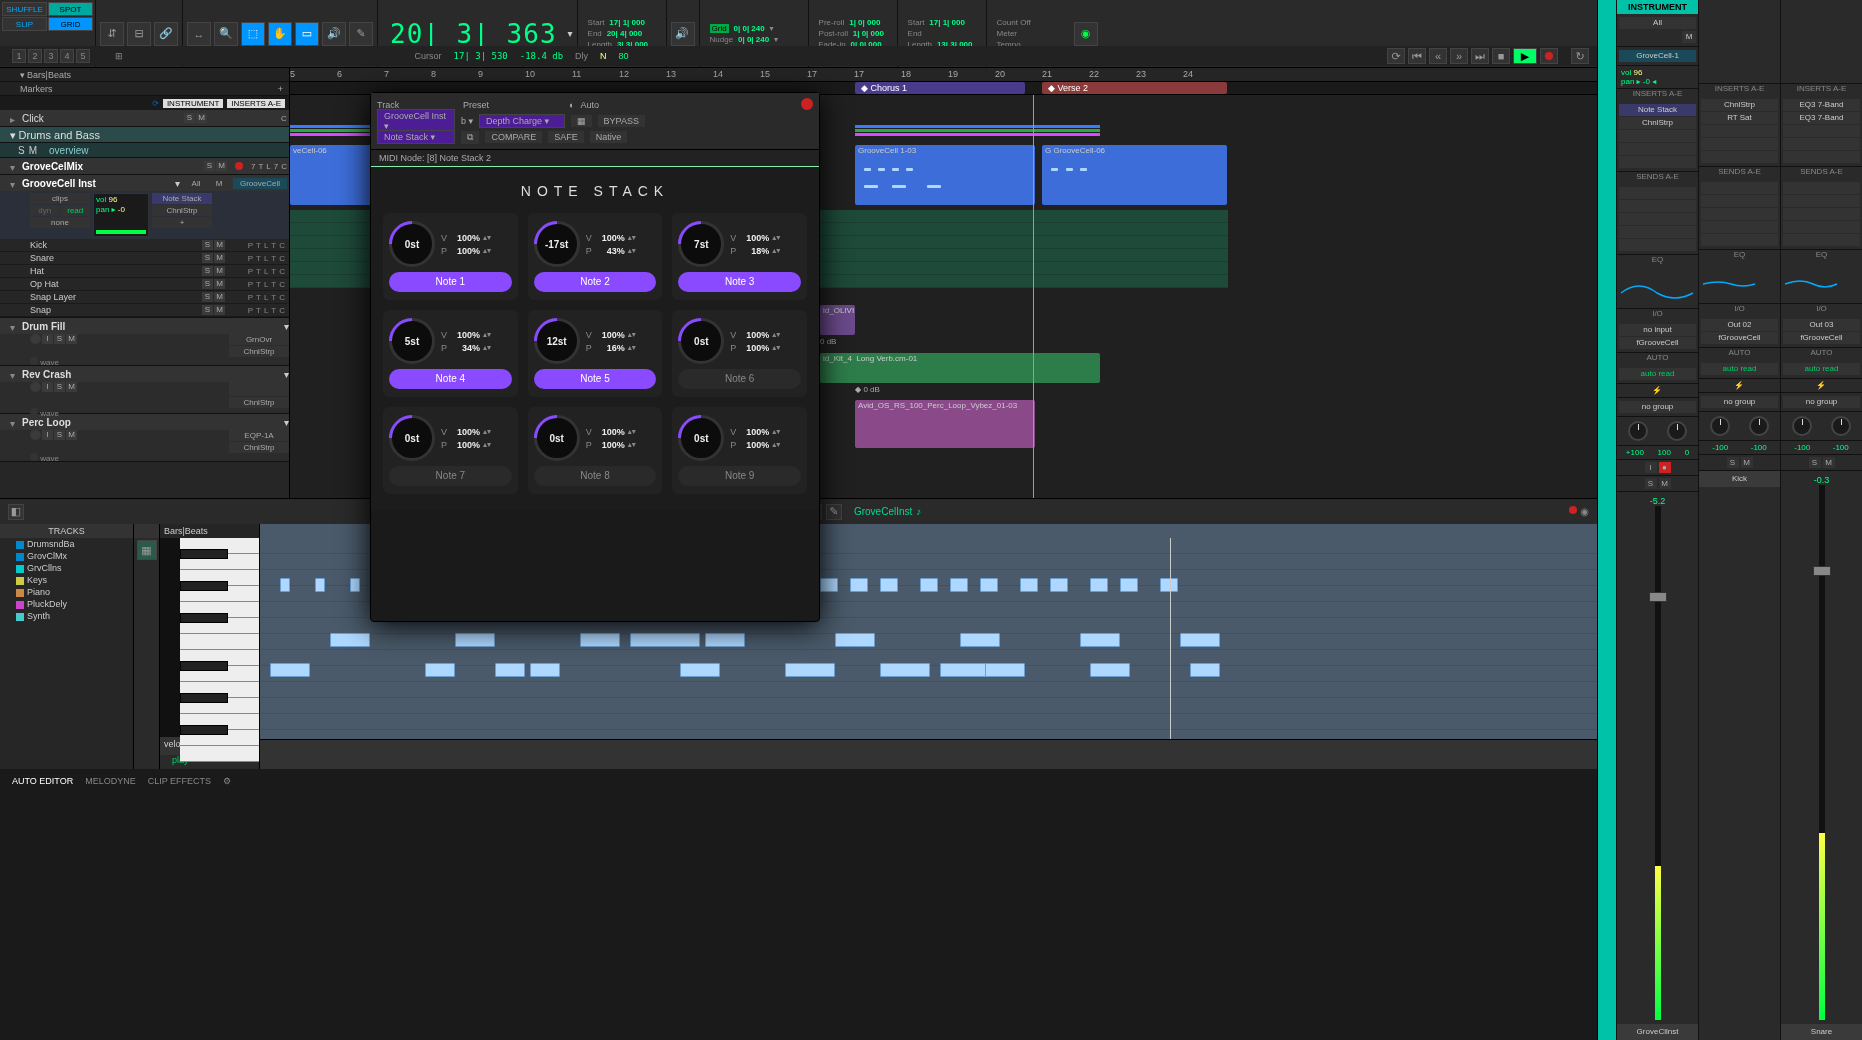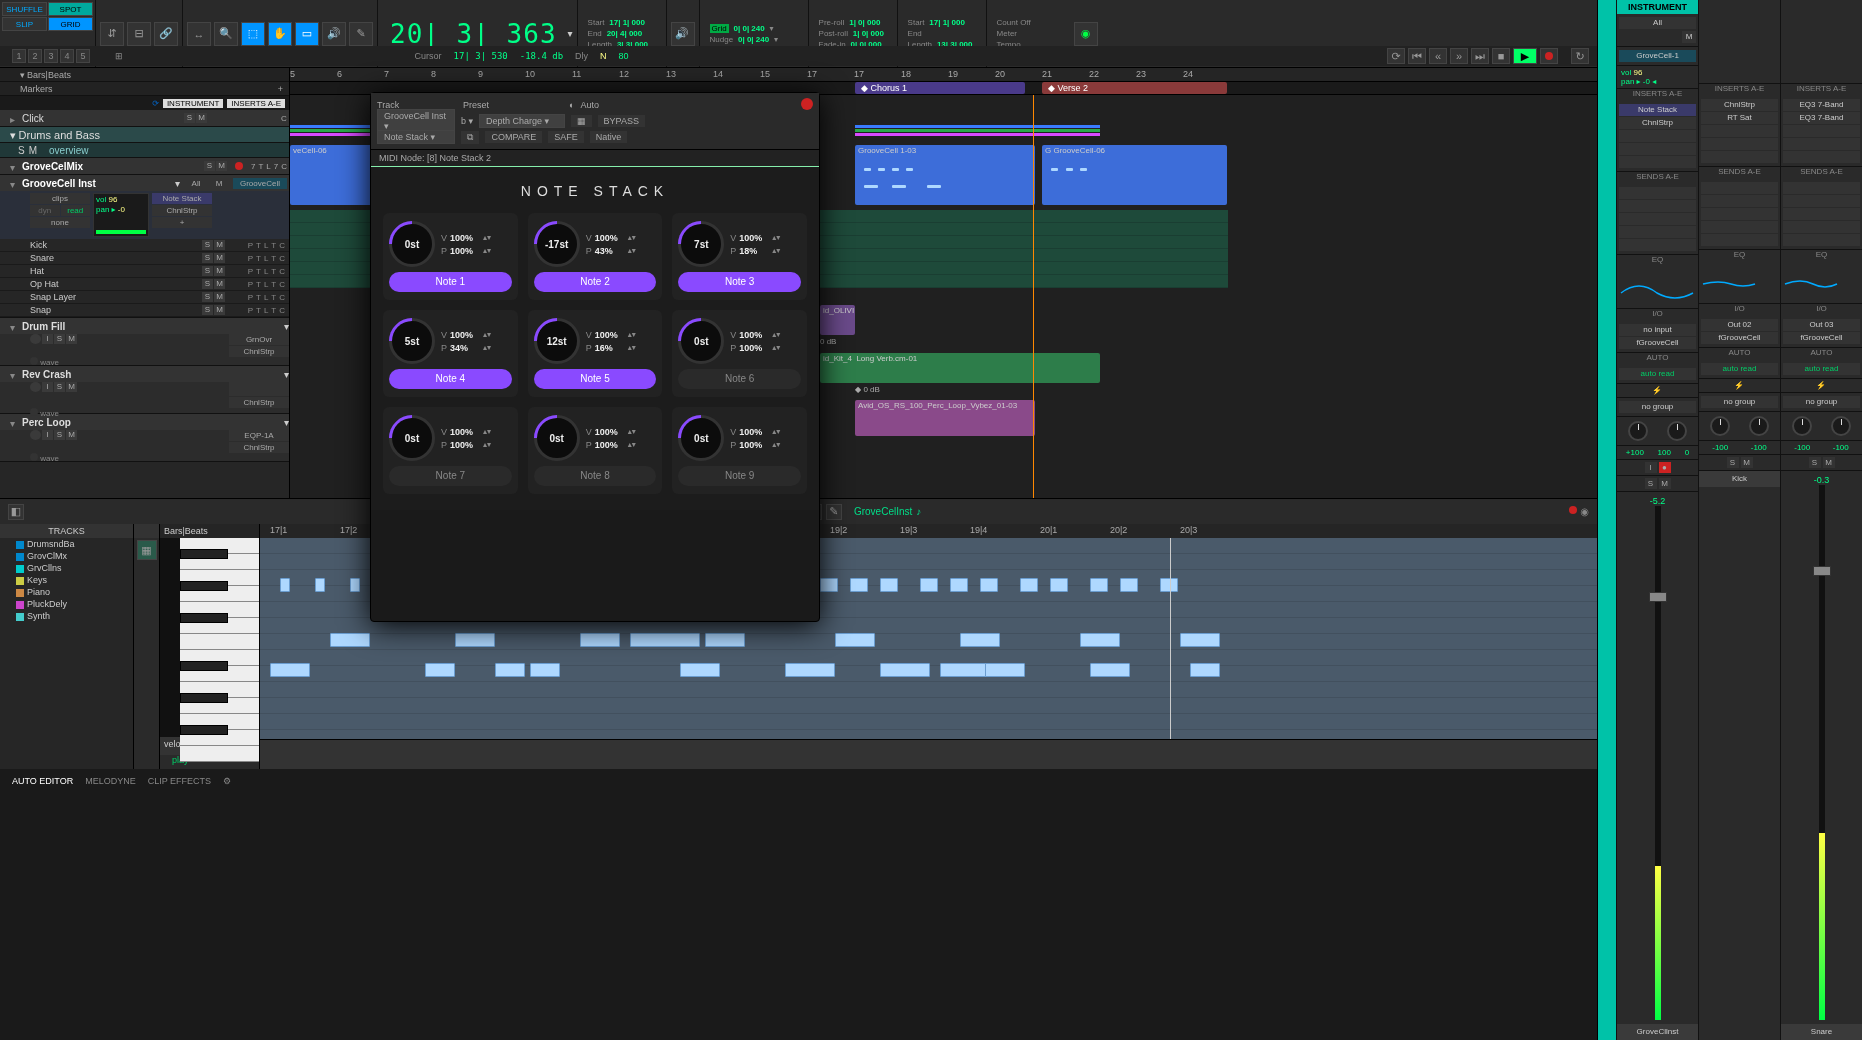--- a/index.html
+++ b/index.html
@@ -93,34 +93,34 @@
 .mix-meter .lvl{ position:absolute; bottom:0; left:0; right:0; background:linear-gradient(#ff4,#0f4);}
 .mix-fader { position:absolute; width:12px; height:180px; top:40px;}
 .mix-fader .cap { position:absolute; width:18px; height:10px; left:-3px; background:#888; border:1px solid #333;}
 .mix-name { height:16px; text-align:center; line-height:16px; background:#3a3a3a;}
 .mix-inst-hdr { height:14px; background:#00c2a8; color:#000; text-align:center; font-size:9px; line-height:14px; font-weight:bold;}
 
 
 .plugin { position:absolute; left:370px; top:92px; width:450px; height:530px; background:#1a1a1a; border:1px solid #000; box-shadow:0 4px 30px #000; z-index:100; border-radius:4px;}
 .plugin-hdr { background:#2a2a2a; padding:4px 6px; border-bottom:1px solid #000;}
 .plugin-hdr-row { display:flex; gap:6px; align-items:center; font-size:9px; color:#aaa; height:16px;}
-.ph-sel { background:#404040; padding:1px 6px; border:1px solid #444; cursor:pointer; font-size:9px;}
+.ph-sel { background:#4c1d95; padding:1px 6px; border:1px solid #444; cursor:pointer; font-size:9px;}
 .ph-btn { background:#333; padding:1px 6px; cursor:pointer; font-size:9px;}
 .midi-node-lbl { background:#222; padding:3px 8px; font-size:9px; color:#aaa; border-bottom:1px solid #86efac;}
 .ns-body { padding:16px 12px; background:#1c1c1c;}
 .ns-title { text-align:center; color:#ddd; font-size:14px; letter-spacing:6px; margin-bottom:14px;}
 .ns-grid { display:grid; grid-template-columns:repeat(3,1fr); gap:10px;}
 .ns-cell { background:#222; border-radius:6px; padding:8px 6px; display:flex; flex-direction:column; align-items:center; gap:5px;}
 .ns-top { display:flex; align-items:center; gap:6px; width:100%;}
 .ns-knob { width:46px; height:46px; border-radius:50%; background:#0c0c0c; border:3px solid #333; position:relative; flex-shrink:0;}
 .ns-knob .arc { position:absolute; inset:-3px; border-radius:50%; border:3px solid transparent; border-top-color:#8a4aff; transform:rotate(-45deg);}
 .ns-knob .val { position:absolute; inset:0; display:flex; align-items:center; justify-content:center; font-size:10px; color:#eee; font-weight:bold;}
 .ns-params { flex:1; display:flex; flex-direction:column; gap:3px;}
 .ns-param { display:flex; align-items:center; gap:3px; font-size:9px; color:#888;}
-.ns-param .pv { color:#eee; font-weight:bold; min-width:30px; text-align:left;}
+.ns-param .pv { color:#eee; font-weight:bold; min-width:30px; text-align:right;}
 .ns-param .sp { font-size:8px;}
 .ns-label { width:100%; height:20px; border-radius:10px; text-align:center; line-height:20px; font-size:10px; color:#fff; cursor:pointer;}
 .ns-label.on { background:#8a4aff;}
 .ns-label.off { background:#2a2a2a; color:#888;}
 
 .rec-dot { display:inline-block; width:8px; height:8px; border-radius:50%; background:#c22;}
 </style>
 </head>
 <body>
 
@@ -522,21 +522,21 @@
    <div class="clip midi" style="top:50px;left:0px;width:90px;height:60px"><span>veCell-06</span></div>
 
    <div style="position:absolute;top:115px;left:0;width:938px;height:78px;background:repeating-linear-gradient(#1e4a3a,#1e4a3a 12px,#1a3e32 12px,#1a3e32 13px)"></div>
 
    <div class="clip" style="top:210px;left:530px;width:35px;height:30px;background:#6a4a8a"><span>id_OLIVI</span></div>
    <div style="position:absolute;top:242px;left:530px;font-size:8px;color:#aaa"><span>0 dB</span></div>
 
    <div class="clip audio" style="top:258px;left:530px;width:280px;height:30px"><span>id_Kit_4</span> &nbsp;<span>Long Verb.cm-01</span></div>
    <div style="position:absolute;top:290px;left:565px;font-size:8px;color:#aaa">◆ <span>0 dB</span></div>
 
-   <div class="clip audio2" style="top:305px;left:565px;width:180px;height:36px"><span>Avid_OS_RS_100_Perc_Loop_Vybez_01-03</span></div>
+   <div class="clip audio2" style="top:305px;left:565px;width:180px;height:48px"><span>Avid_OS_RS_100_Perc_Loop_Vybez_01-03</span></div>
   </div>
  </div>
 </div>
 
 <div class="midi-sec" style="position:absolute;top:498px;left:0;right:265px;">
  <div class="midi-tb">
   <div class="tb-btn" style="width:16px;height:16px">◧</div>
   <div class="sm">
         <span>S</span>
         <span>M</span>
@@ -593,30 +593,20 @@
           <div class="key blk" style="top: 155px; height: 10px;"></div>
           <div class="key" style="top: 176px; height: 16px;"></div>
           <div class="key" style="top: 192px; height: 16px;"></div>
           <div class="key blk" style="top: 187px; height: 10px;"></div>
           <div class="key" style="top: 208px; height: 16px;"></div>
         </div>
    <div style="height:18px;background:#333;font-size:9px;padding:2px 4px"><span>velocity</span> <span>▾</span></div>
    <div style="height:14px;background:#2a2a2a;font-size:9px;padding-left:12px;color:#0c6">play</div>
   </div>
   <div class="pianoroll">
-   <div class="pr-ruler" id="pr-ruler">
-          <span style="left: 10px;">17|1</span>
-          <span style="left: 80px;">17|2</span>
-          <span style="left: 570px;">19|2</span>
-          <span style="left: 640px;">19|3</span>
-          <span style="left: 710px;">19|4</span>
-          <span style="left: 780px;">20|1</span>
-          <span style="left: 850px;">20|2</span>
-          <span style="left: 920px;">20|3</span>
-        </div>
    <div id="pr-notes" style="position:absolute;top:14px;bottom:30px;left:0;right:0;background:repeating-linear-gradient(#4a5a6a,#4a5a6a 15px,#42505e 15px,#42505e 16px)">
           <div class="pr-note" style="left: 20px; width: 10px; top: 40px;"></div>
           <div class="pr-note" style="left: 55px; width: 10px; top: 40px;"></div>
           <div class="pr-note" style="left: 90px; width: 10px; top: 40px;"></div>
           <div class="pr-note" style="left: 70px; width: 40px; top: 95px;"></div>
           <div class="pr-note" style="left: 195px; width: 40px; top: 95px;"></div>
           <div class="pr-note" style="left: 320px; width: 40px; top: 95px;"></div>
           <div class="pr-note" style="left: 370px; width: 70px; top: 95px;"></div>
           <div class="pr-note" style="left: 445px; width: 40px; top: 95px;"></div>
           <div class="pr-note" style="left: 575px; width: 40px; top: 95px;"></div>

